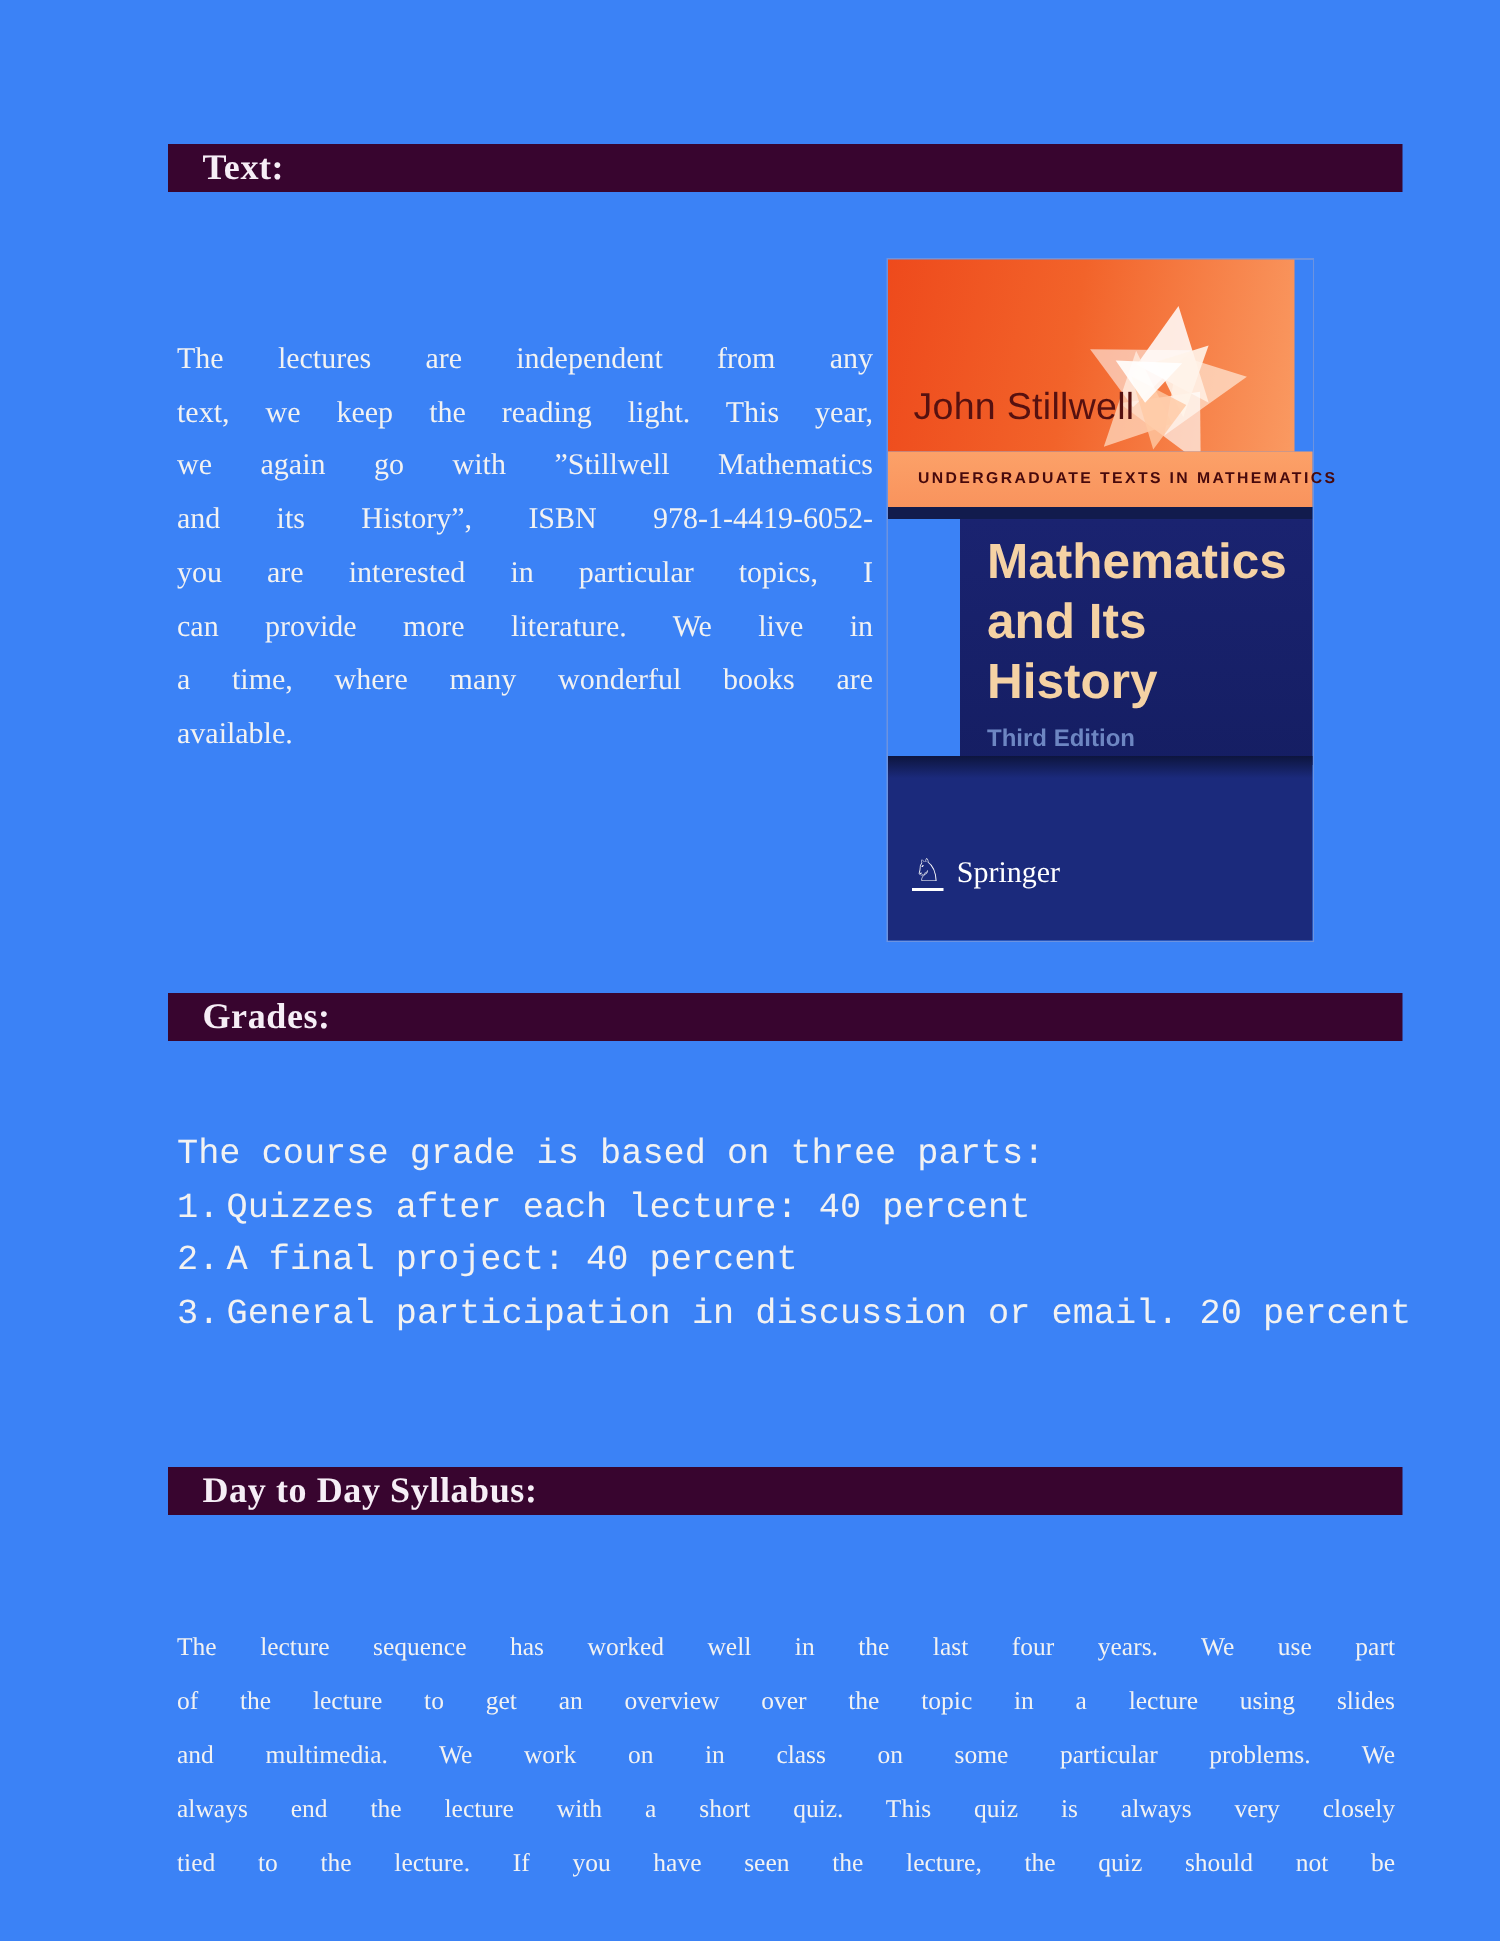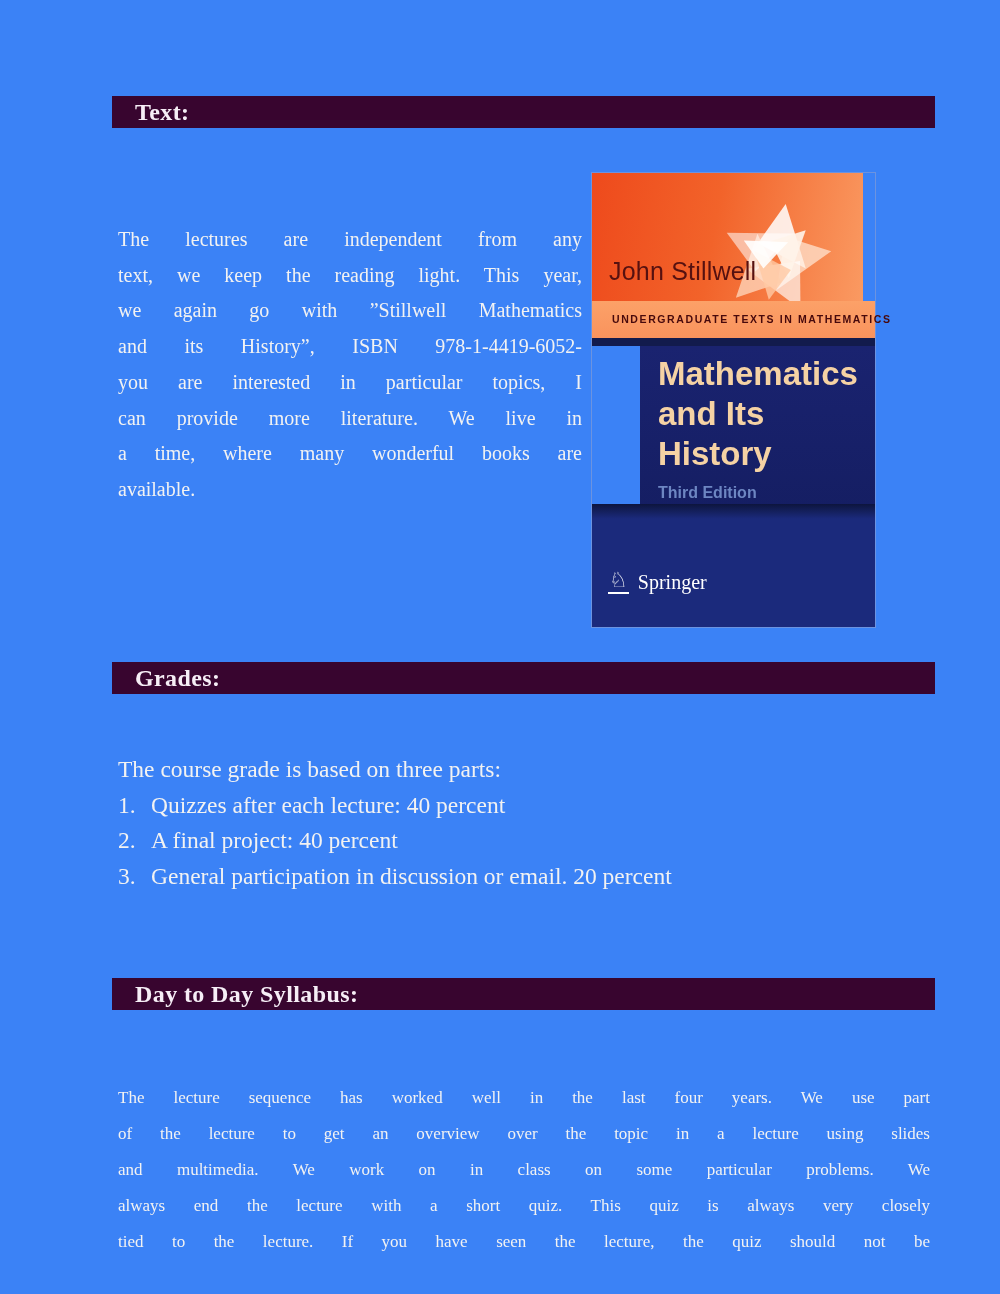--- a/index.html
+++ b/index.html
@@ -25,21 +25,21 @@
     position:absolute; left:118px; top:222px; width:464px;
     font-size:20px; line-height:35.7px; color:#f2f2f2;
   }
   .jline { text-align:justify; text-align-last:justify; }
   .jline.last { text-align:left; text-align-last:left; }
 
   .grades {
     position:absolute; left:118px; top:752px; width:700px;
     font-size:23.5px; line-height:35.7px; color:#f2f2f2;
   }
-  .g-line { white-space:nowrap; }
+  .g-line { white-space:nowrap;font-family:Liberation Mono, monospace; }
   .g-num  { display:inline-block; width:33px; }
 
   .syllabus {
     position:absolute; left:118px; top:1080px; width:812px;
     font-size:17px; line-height:35.9px; color:#f2f2f2;
   }
 
   
   .book {
     position:absolute; left:592px; top:173px; width:283px; height:454px;

